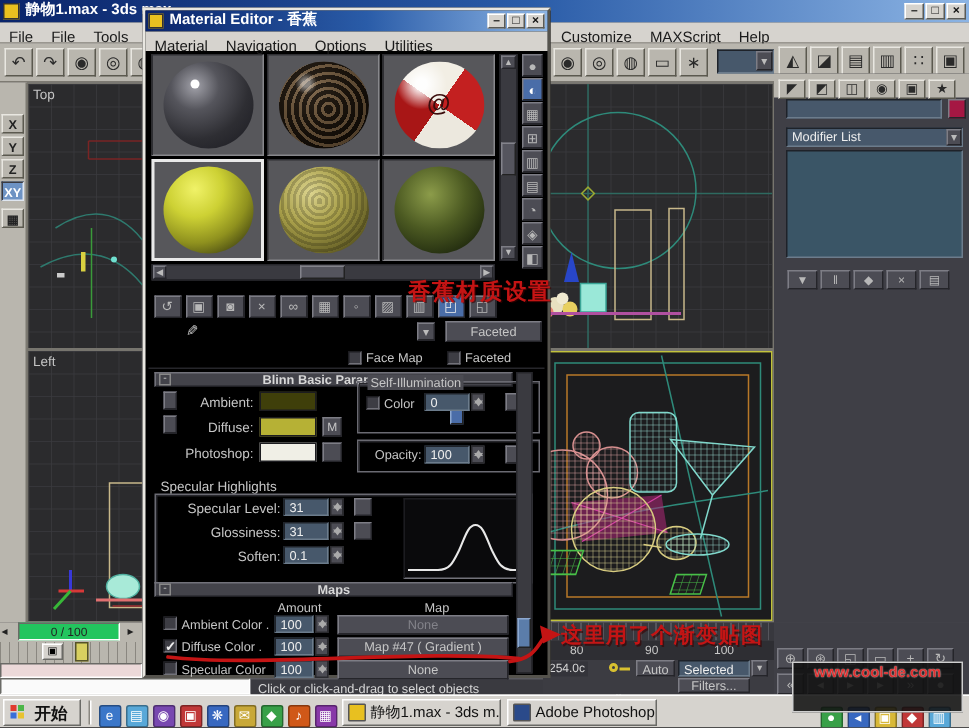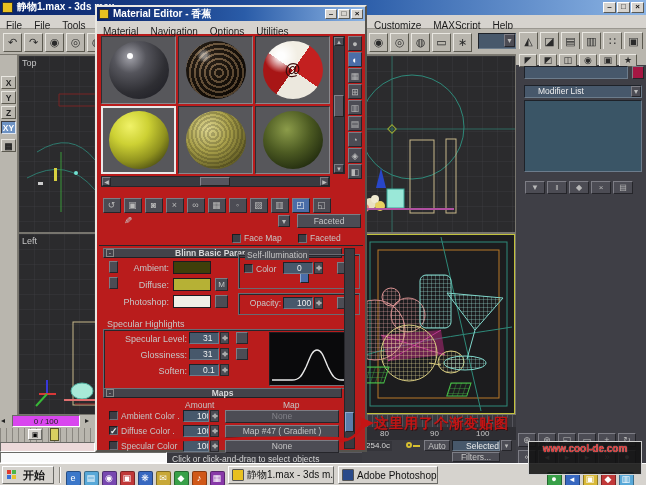--- a/index.html
+++ b/index.html
@@ -2,25 +2,25 @@
 <html><head>
 <meta charset="utf-8">
 <style>
 *{margin:0;padding:0;box-sizing:border-box}
 html,body{background:#222}
 #screen{position:relative;width:646px;height:485px;overflow:hidden;background:#4a4a50;
   font-family:"Liberation Sans",sans-serif;-webkit-font-smoothing:none}
 .abs{position:absolute}
 
 .rl{background:#d6d3ce;border:1px solid;border-color:#ffffff #6a6a66 #6a6a66 #ffffff}
-.sl{background:#d946ef;border:1px solid;border-color:#6a6a66 #ffffff #ffffff #6a6a66}
+.sl{background:#22c55e;border:1px solid;border-color:#6a6a66 #ffffff #ffffff #6a6a66}
 
 .rd{background:#4c4c54;border:1px solid;border-color:#7d7d85 #25252a #25252a #7d7d85;color:#c8c8c8}
 .fd{background:#47586b;border:1px solid;border-color:#1e2229 #6c7c8c #6c7c8c #1e2229;color:#eee;
-  font-size:8.5px;line-height:11px;padding-left:13px;white-space:nowrap;overflow:hidden}
+  font-size:8.5px;line-height:11px;padding-left:3px;white-space:nowrap;overflow:hidden}
 .mb{background:#4c4c54;border:1px solid;border-color:#7d7d85 #25252a #25252a #7d7d85;color:#c6c6c6;
   font-size:8.5px;text-align:center;line-height:11px;white-space:nowrap;overflow:hidden;cursor:pointer}
 .roll{background:#43434a;border:1px solid;border-color:#72727a #202025 #202025 #72727a;color:#d8d8d8;
   font-size:8.5px;font-weight:bold;text-align:center;line-height:9px}
 .lbl{color:#c6c6c6;font-size:9px;line-height:10px;white-space:nowrap}
 .lblr{text-align:right}
 .cb{background:#3d3d44;border:1px solid;border-color:#1c1c20 #72727a #72727a #1c1c20;color:#efefef;
   font-size:9px;line-height:8px;text-align:center;font-weight:bold;cursor:pointer}
 .spin{background:#4c4c54;border:1px solid #2a2a2e;cursor:pointer}
 .spin::before,.spin::after{content:"";position:absolute;left:1px;border-left:3px solid transparent;border-right:3px solid transparent}
@@ -276,21 +276,21 @@
   <div class="abs" style="left:362px;top:452px;width:154px;height:11px;background:#3c3c42">
     <span class="abs mb" style="left:62px;top:16px;width:26px;height:10px;line-height:9px">Set K</span>
     <span class="abs mb" style="left:90px;top:0;width:48px;height:10px;line-height:9px">Filters...</span>
   </div>
 
   <div class="abs dk" style="left:516px;top:415px;width:130px;height:48px;background:#3f3f46">
     <div id="nav-icons" class="abs" style="left:1px;top:14px"><span class="ticon">⊕</span><span class="ticon">⊛</span><span class="ticon">◱</span><span class="ticon">▭</span><span class="ticon">+</span><span class="ticon">↻</span><span class="ticon">◰</span></div>
     <div id="play-icons" class="abs" style="left:1px;top:31px"><span class="ticon">«</span><span class="ticon">◂</span><span class="ticon">▸</span><span class="ticon">▸</span><span class="ticon">»</span><span class="ticon">●</span></div>
   </div>
 
-  <div class="abs" id="me" style="left:95px;top:5px;width:272px;height:447px;background:#b91c1c;z-index:30;
+  <div class="abs" id="me" style="left:95px;top:5px;width:272px;height:447px;background:#000000;z-index:30;
               border:2px solid;border-color:#e9e7e1 #55534d #55534d #e9e7e1">
     <div class="abs tbar" style="left:0;top:0;width:268px;height:14px">
       <span class="abs" style="left:2px;top:2px;width:10px;height:10px;background:#e8c020;border:1px solid #333"></span>
       <span class="abs" style="left:16px;top:0">Material Editor - 香蕉</span>
       <span class="abs wbtn" style="left:228px;top:2px;width:12px;height:10px">–</span>
       <span class="abs wbtn" style="left:241px;top:2px;width:12px;height:10px">□</span>
       <span class="abs wbtn" style="left:254px;top:2px;width:12px;height:10px">×</span>
     </div>
     <div class="abs" style="left:0;top:14px;width:268px;height:13px;background:#d6d3ce">
       <span class="mi">Material</span><span class="mi">Navigation</span><span class="mi">Options</span><span class="mi">Utilities</span>
@@ -419,20 +419,21 @@
     <span class="abs lbl" style="left:24px;top:434px;font-size:8.5px">Specular Color</span>
     <span class="abs fd" style="left:86px;top:433px;width:26px;height:12px">100</span>
     <span class="abs spin" style="left:113px;top:433px;width:9px;height:12px"></span>
     <span class="abs mb" style="left:128px;top:433px;width:114px;height:13px">None</span>
 
     <div class="abs scrollbar" style="left:247px;top:241px;width:11px;height:201px">
       <div class="abs" style="left:0;top:163px;width:9px;height:20px;background:#5b7daa;border:1px solid;border-color:#8ca8d0 #222 #222 #8ca8d0"></div>
     </div>
   </div>
 
+  <div class="abs red-note" style="left: 272px; top: 185px; font-size: 15px; color: rgb(196, 20, 20);">香蕉材质设置</div>
   <div class="abs red-note" style="left: 374px; top: 415px; font-size: 14px; color: rgb(196, 20, 20);">这里用了个渐变贴图</div>
   <svg class="abs" style="left:100px;top:408px;z-index:60;pointer-events:none" width="290" height="46">
     <path d="M12,30 C70,37 180,25 246,31" fill="none" stroke="#c41414" stroke-width="2.5" stroke-linecap="round"></path>
     <path d="M240,33 C258,31 258,21 264,16" fill="none" stroke="#c41414" stroke-width="2.5" stroke-linecap="round"></path>
     <polygon points="274,15 260,9 262,21" fill="#c41414"></polygon>
   </svg>
 
   <div class="abs" style="left:528px;top:441px;width:114px;height:34px;background:rgba(18,18,18,.88);border:1px solid #cfcfcf;z-index:70;text-align:center">
     <div style="color:#e03030;font-size:10px;font-weight:bold;line-height:13px;text-shadow:0 0 1px #fff">www.cool-de.com</div>
   </div>

